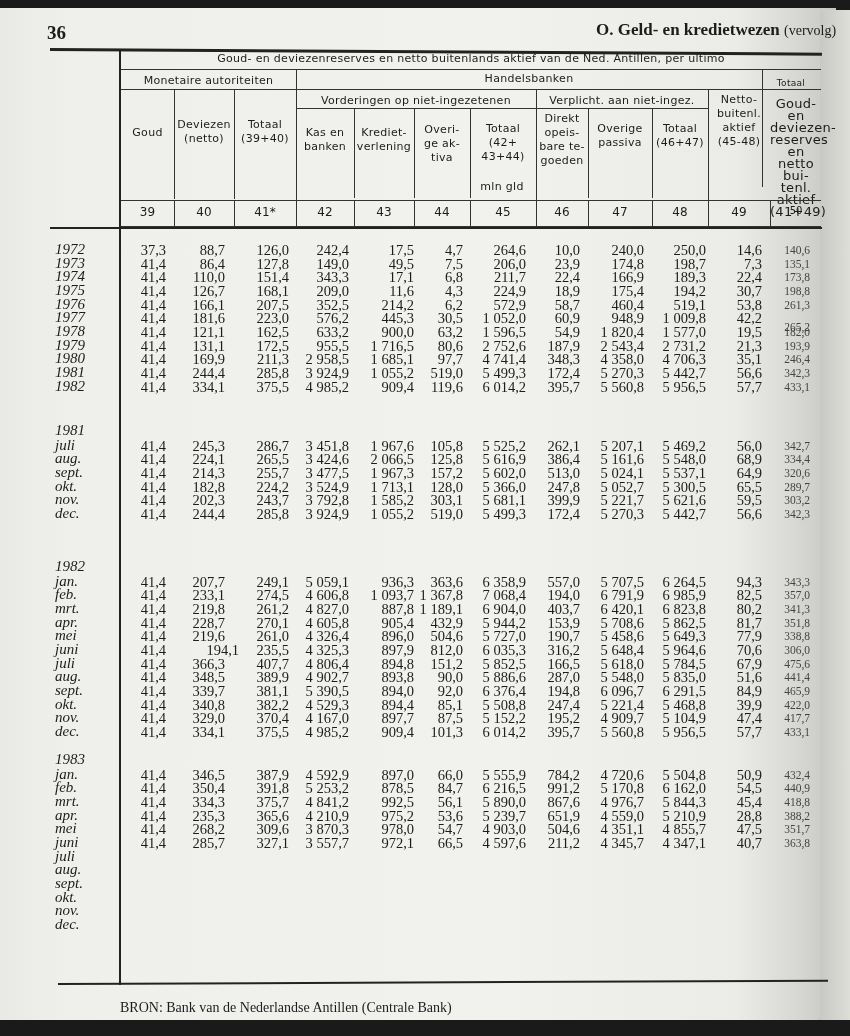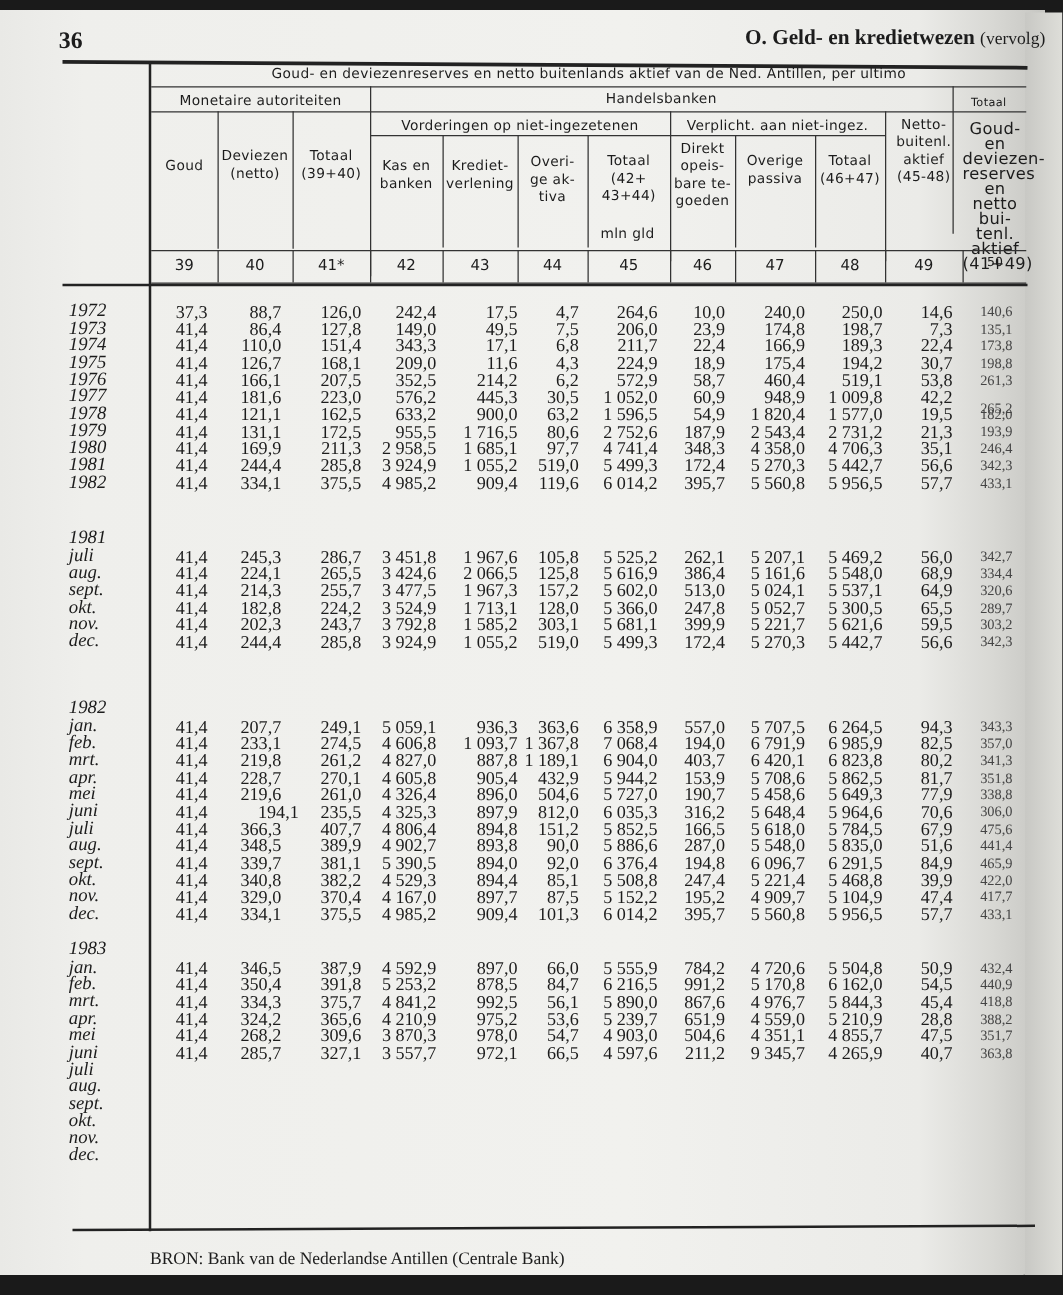--- a/index.html
+++ b/index.html
@@ -523,21 +523,21 @@
     <div class="cell" style="top: 795.95px; right: 436px;">992,5</div>
     <div class="cell" style="top: 795.95px; right: 387px;">56,1</div>
     <div class="cell" style="top: 795.95px; right: 324px;">5 890,0</div>
     <div class="cell" style="top: 795.95px; right: 270px;">867,6</div>
     <div class="cell" style="top: 795.95px; right: 206px;">4 976,7</div>
     <div class="cell" style="top: 795.95px; right: 144px;">5 844,3</div>
     <div class="cell" style="top: 795.95px; right: 88px;">45,4</div>
     <div class="cell small" style="top: 795.95px; right: 40px;">418,8</div>
     <div class="rowlabel" style="top: 808.6px;">apr.</div>
     <div class="cell" style="top: 809.6px; right: 684px;">41,4</div>
-    <div class="cell" style="top: 809.6px; right: 625px;">324,2</div>
+    <div class="cell" style="top: 809.6px; right: 625px;">235,3</div>
     <div class="cell" style="top: 809.6px; right: 561px;">365,6</div>
     <div class="cell" style="top: 809.6px; right: 501px;">4 210,9</div>
     <div class="cell" style="top: 809.6px; right: 436px;">975,2</div>
     <div class="cell" style="top: 809.6px; right: 387px;">53,6</div>
     <div class="cell" style="top: 809.6px; right: 324px;">5 239,7</div>
     <div class="cell" style="top: 809.6px; right: 270px;">651,9</div>
     <div class="cell" style="top: 809.6px; right: 206px;">4 559,0</div>
     <div class="cell" style="top: 809.6px; right: 144px;">5 210,9</div>
     <div class="cell" style="top: 809.6px; right: 88px;">28,8</div>
     <div class="cell small" style="top: 809.6px; right: 40px;">388,2</div>
@@ -556,22 +556,22 @@
     <div class="cell small" style="top: 823.25px; right: 40px;">351,7</div>
     <div class="rowlabel" style="top: 835.9px;">juni</div>
     <div class="cell" style="top: 836.9px; right: 684px;">41,4</div>
     <div class="cell" style="top: 836.9px; right: 625px;">285,7</div>
     <div class="cell" style="top: 836.9px; right: 561px;">327,1</div>
     <div class="cell" style="top: 836.9px; right: 501px;">3 557,7</div>
     <div class="cell" style="top: 836.9px; right: 436px;">972,1</div>
     <div class="cell" style="top: 836.9px; right: 387px;">66,5</div>
     <div class="cell" style="top: 836.9px; right: 324px;">4 597,6</div>
     <div class="cell" style="top: 836.9px; right: 270px;">211,2</div>
-    <div class="cell" style="top: 836.9px; right: 206px;">9 345,7</div>
-    <div class="cell" style="top: 836.9px; right: 144px;">4 265,9</div>
+    <div class="cell" style="top: 836.9px; right: 206px;">4 345,7</div>
+    <div class="cell" style="top: 836.9px; right: 144px;">4 347,1</div>
     <div class="cell" style="top: 836.9px; right: 88px;">40,7</div>
     <div class="cell small" style="top: 836.9px; right: 40px;">363,8</div>
     <div class="rowlabel" style="top: 849.55px;">juli</div>
     <div class="rowlabel" style="top: 863.2px;">aug.</div>
     <div class="rowlabel" style="top: 876.85px;">sept.</div>
     <div class="rowlabel" style="top: 890.5px;">okt.</div>
     <div class="rowlabel" style="top: 904.15px;">nov.</div>
     <div class="rowlabel" style="top: 917.8px;">dec.</div>
   </div>
 

